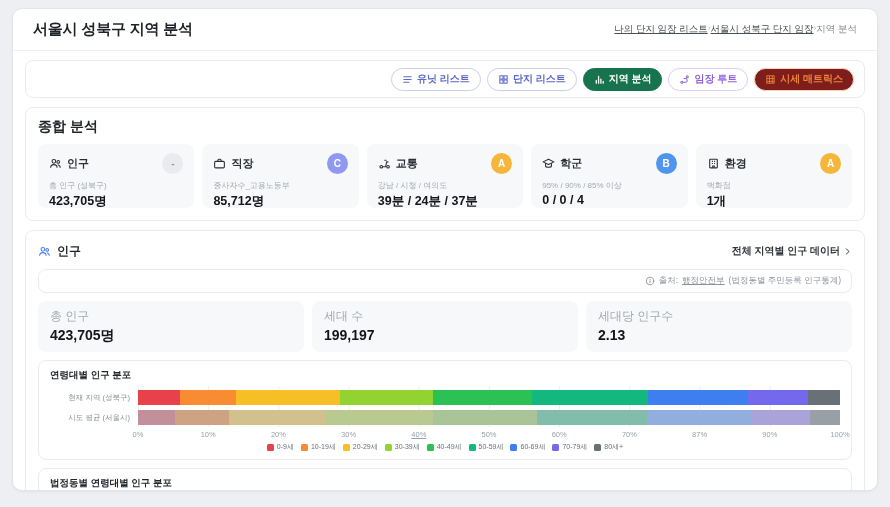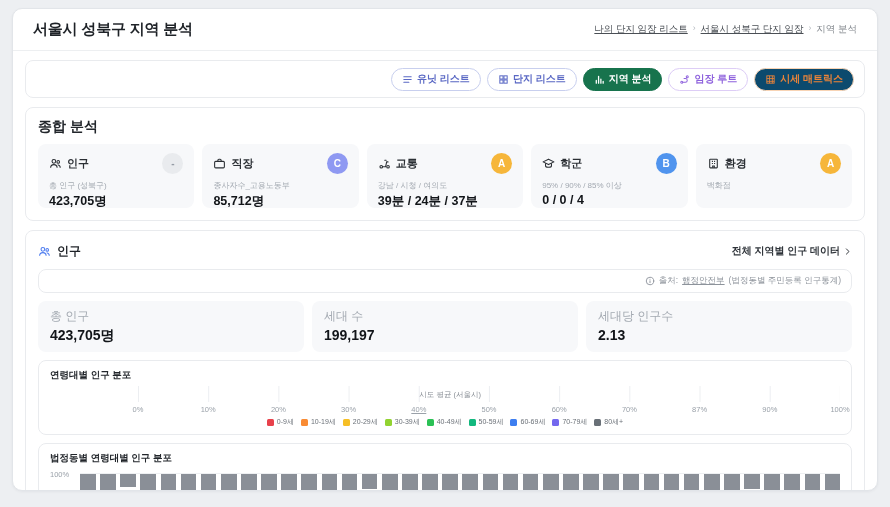--- a/index.html
+++ b/index.html
@@ -5,21 +5,21 @@
   html,body{margin:0;padding:0;width:890px;height:507px;overflow:hidden;
     background:#edeff2;font-family:"Liberation Sans","DejaVu Sans",sans-serif;
     -webkit-font-smoothing:antialiased;}
   *{box-sizing:border-box;}
   .main{margin:8px 12px 0;height:483px;background:#fff;border:1px solid #e2e5e9;
     border-radius:10px;overflow:hidden;box-shadow:0 1px 3px rgba(20,24,32,.05);}
   
   .hdr{height:42px;padding:0 20px;display:flex;align-items:center;
     justify-content:space-between;border-bottom:1px solid #edeff1;}
   .hdr h1{margin:0;font-size:15px;font-weight:700;color:#1e2227;letter-spacing:-.2px;}
-  .crumbs{font-size:9.5px;color:#4a4f55;display:flex;align-items:flex-start;gap:5px;}
+  .crumbs{font-size:9.5px;color:#4a4f55;display:flex;align-items:flex-start;}
   .crumbs a{color:#4a4f55;text-decoration:underline;cursor:pointer;}
   .crumbs .sep{color:#b3b8be;font-size:8.5px;}
   .crumbs .cur{color:#83888e;}
   .content{padding:9px 12px 0;display:flex;flex-direction:column;gap:9px;}
   .card{border:1px solid #e9ebee;border-radius:8px;background:#fff;}
   
   .toolbar{height:38px;display:flex;align-items:center;justify-content:flex-end;
     gap:6px;padding:0 10px;}
   .pill{height:23px;border-radius:12px;padding:0 10px;font-size:10px;font-weight:700;
     display:inline-flex;align-items:center;gap:4px;background:#fff;cursor:pointer;
@@ -52,21 +52,21 @@
   .stat .lb{font-size:12px;color:#a3a9b1;}
   .stat .vl{font-size:14px;font-weight:700;color:#121519;margin-top:2px;}
   
   .chart-box{border:1px solid #e9ebee;border-radius:8px;padding:8px 11px 7px;}
   .chart-title{font-size:9.5px;font-weight:700;color:#22262b;margin-bottom:8px;}
   .hrows{position:relative;}
   .hrows::before{content:"";position:absolute;left:88px;right:0;top:-4px;bottom:-2px;
     background-image:linear-gradient(90deg,#eceef1 1px,transparent 1px);
     background-size:10.0% 100%;}
   .hrow{display:flex;align-items:center;position:relative;margin-bottom:5px;}
-  .hrow:last-child{margin-bottom:0;flex-direction:column;}
+  .hrow:last-child{margin-bottom:0;}
   .rlabel{width:80px;margin-right:8px;text-align:right;font-size:7.5px;color:#878d94;flex-shrink:0;}
   .track{flex:1;height:15px;display:flex;overflow:hidden;}
   .seg{height:100%;}
   .axis{margin-left:88px;position:relative;height:13px;margin-top:3px;}
   .tick{position:absolute;top:2px;transform:translateX(-50%);font-size:7.5px;color:#9aa1a9;}
   .legend{display:flex;justify-content:center;gap:7px;margin-top:1px;}
   .leg-it{display:flex;align-items:center;gap:3px;font-size:7px;color:#6a7077;}
   .leg-sw{width:7px;height:7px;border-radius:1.5px;display:inline-block;}
   
   .chart2{padding:8px 11px 6px;}
@@ -123,21 +123,21 @@
         <button class="pill" style="color: rgb(143, 99, 221); background: rgb(255, 255, 255); border-color: rgb(221, 205, 246);">
           <span class="icn">
             <svg width="11" height="11" viewBox="0 0 24 24" fill="none" stroke="currentColor" stroke-width="2.2" stroke-linecap="round">
               <circle cx="6" cy="18" r="2.2"></circle>
               <circle cx="18" cy="6" r="2.2"></circle>
               <path d="M8.5 18H14a4 4 0 0 0 0-8h-3"></path>
             </svg>
           </span>
           <span>임장 루트</span>
         </button>
-        <button class="pill" style="color: rgb(235, 132, 57); background: #0c4a6e; border-color: rgb(248, 212, 181);">
+        <button class="pill" style="color: rgb(235, 132, 57); background: #7f1d1d; border-color: rgb(248, 212, 181);">
           <span class="icn">
             <svg width="11" height="11" viewBox="0 0 24 24" fill="none" stroke="currentColor" stroke-width="1.9">
               <rect x="4" y="4" width="16" height="16"></rect>
               <path d="M4 10h16M4 16h16M10 4v16M16 4v16"></path>
             </svg>
           </span>
           <span>시세 매트릭스</span>
         </button>
       </div>
 
@@ -219,20 +219,21 @@
                   <svg width="13" height="13" viewBox="0 0 24 24" fill="none" stroke="currentColor" stroke-width="2">
                     <rect x="5" y="4" width="14" height="16" rx="1"></rect>
                     <path d="M9 8h2M13 8h2M9 12h2M13 12h2M10.5 20v-3.5h3V20"></path>
                   </svg>
                 </span>
                 <span>환경</span>
               </div>
               <div class="badge" style="background: rgb(246, 182, 58); color: rgb(255, 255, 255);">A</div>
             </div>
             <div class="sub">백화점</div>
+            <div class="val">1개</div>
           </div>
         </div>
     </div>
 
     <div class="card pop">
       <div class="pop-hdr">
         <div class="pop-title">
           <span class="icn" id="pop-icn" style="color: rgb(79, 125, 240);">
               <svg width="13" height="13" viewBox="0 0 24 24" fill="none" stroke="currentColor" stroke-width="2">
                 <circle cx="9" cy="8" r="3.4"></circle>
@@ -276,20 +277,34 @@
           </div>
           <div class="stat">
             <div class="lb">세대당 인구수</div>
             <div class="vl">2.13</div>
           </div>
         </div>
 
       <div class="chart-box">
         <div class="chart-title">연령대별 인구 분포</div>
         <div class="hrows" id="hrows">
+            <div class="hrow">
+              <div class="rlabel">현재 지역 (성북구)</div>
+              <div class="track">
+                <div class="seg" style="width: 6%; background: rgb(232, 65, 75);"></div>
+                <div class="seg" style="width: 8%; background: rgb(249, 139, 51);"></div>
+                <div class="seg" style="width: 14.8%; background: rgb(246, 191, 38);"></div>
+                <div class="seg" style="width: 13.2%; background: rgb(146, 211, 49);"></div>
+                <div class="seg" style="width: 14.1%; background: rgb(43, 193, 85);"></div>
+                <div class="seg" style="width: 16.5%; background: rgb(18, 184, 126);"></div>
+                <div class="seg" style="width: 14.3%; background: rgb(61, 126, 240);"></div>
+                <div class="seg" style="width: 8.6%; background: rgb(116, 104, 238);"></div>
+                <div class="seg" style="width: 4.5%; background: rgb(105, 112, 119);"></div>
+              </div>
+            </div>
             <div class="hrow">
               <div class="rlabel">시도 평균 (서울시)</div>
               <div class="track">
                 <div class="seg" style="width: 5.2%; background: rgb(194, 144, 154);"></div>
                 <div class="seg" style="width: 7.7%; background: rgb(205, 163, 132);"></div>
                 <div class="seg" style="width: 13.8%; background: rgb(210, 193, 140);"></div>
                 <div class="seg" style="width: 15.3%; background: rgb(184, 202, 144);"></div>
                 <div class="seg" style="width: 14.8%; background: rgb(169, 196, 150);"></div>
                 <div class="seg" style="width: 15.7%; background: rgb(130, 188, 170);"></div>
                 <div class="seg" style="width: 14.8%; background: rgb(145, 174, 222);"></div>

